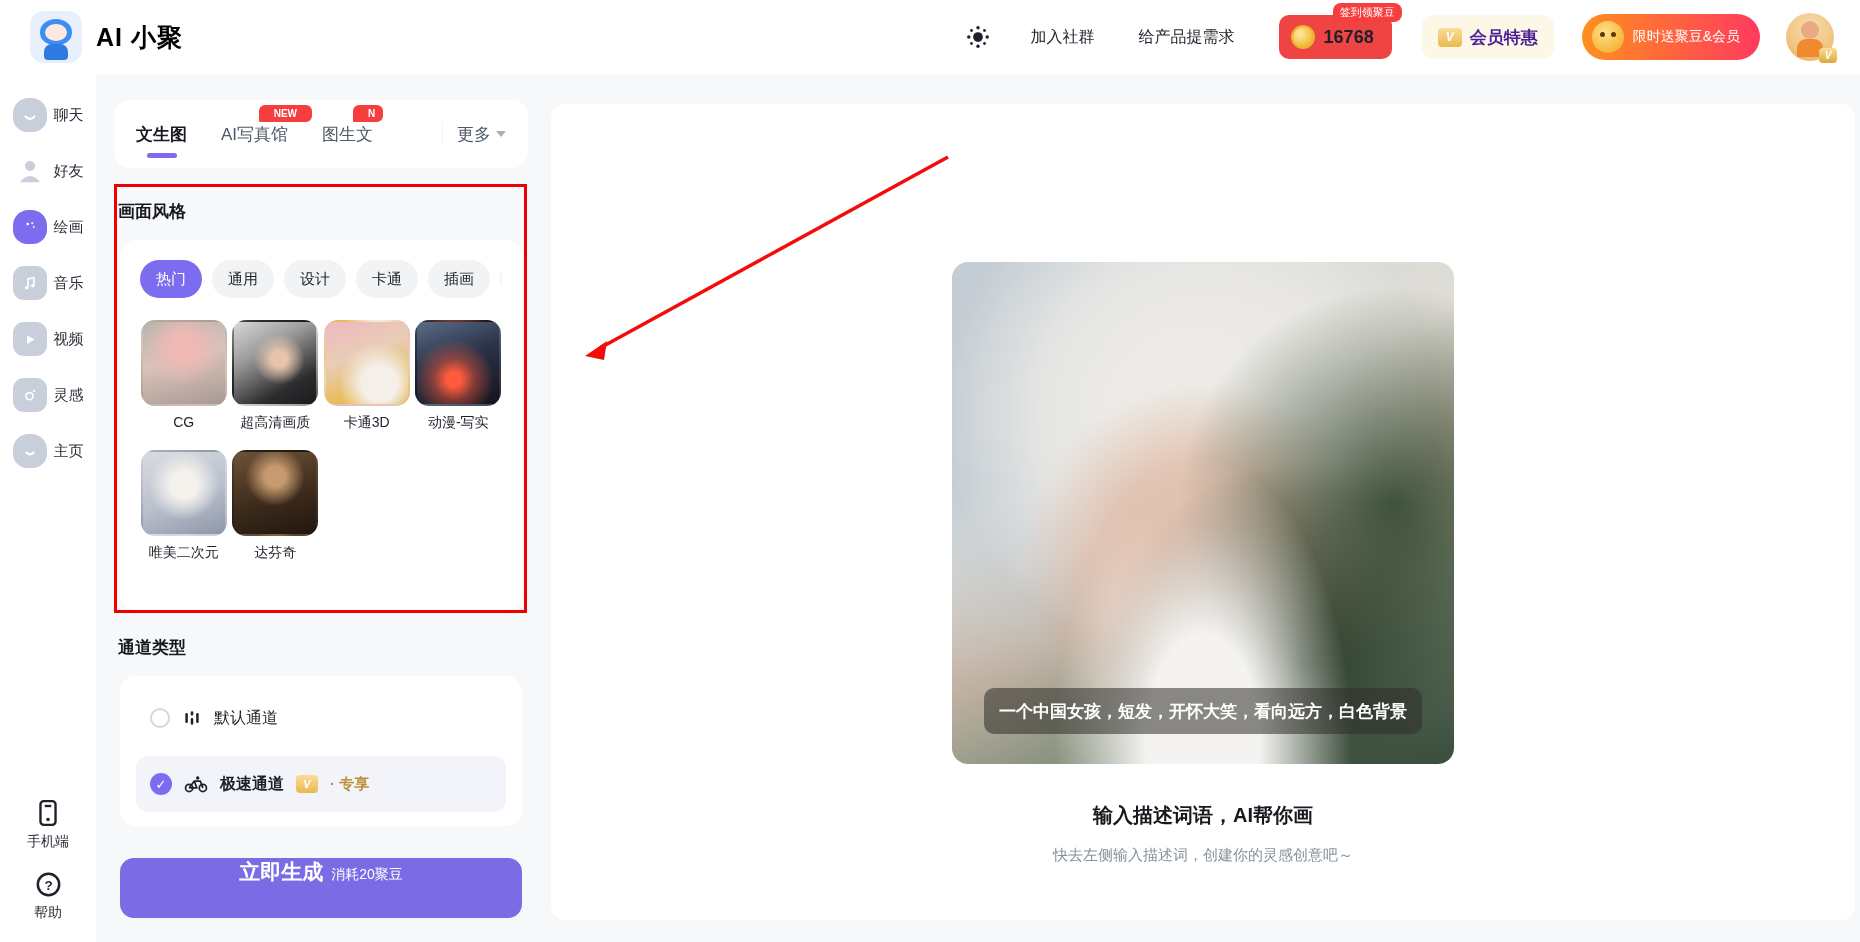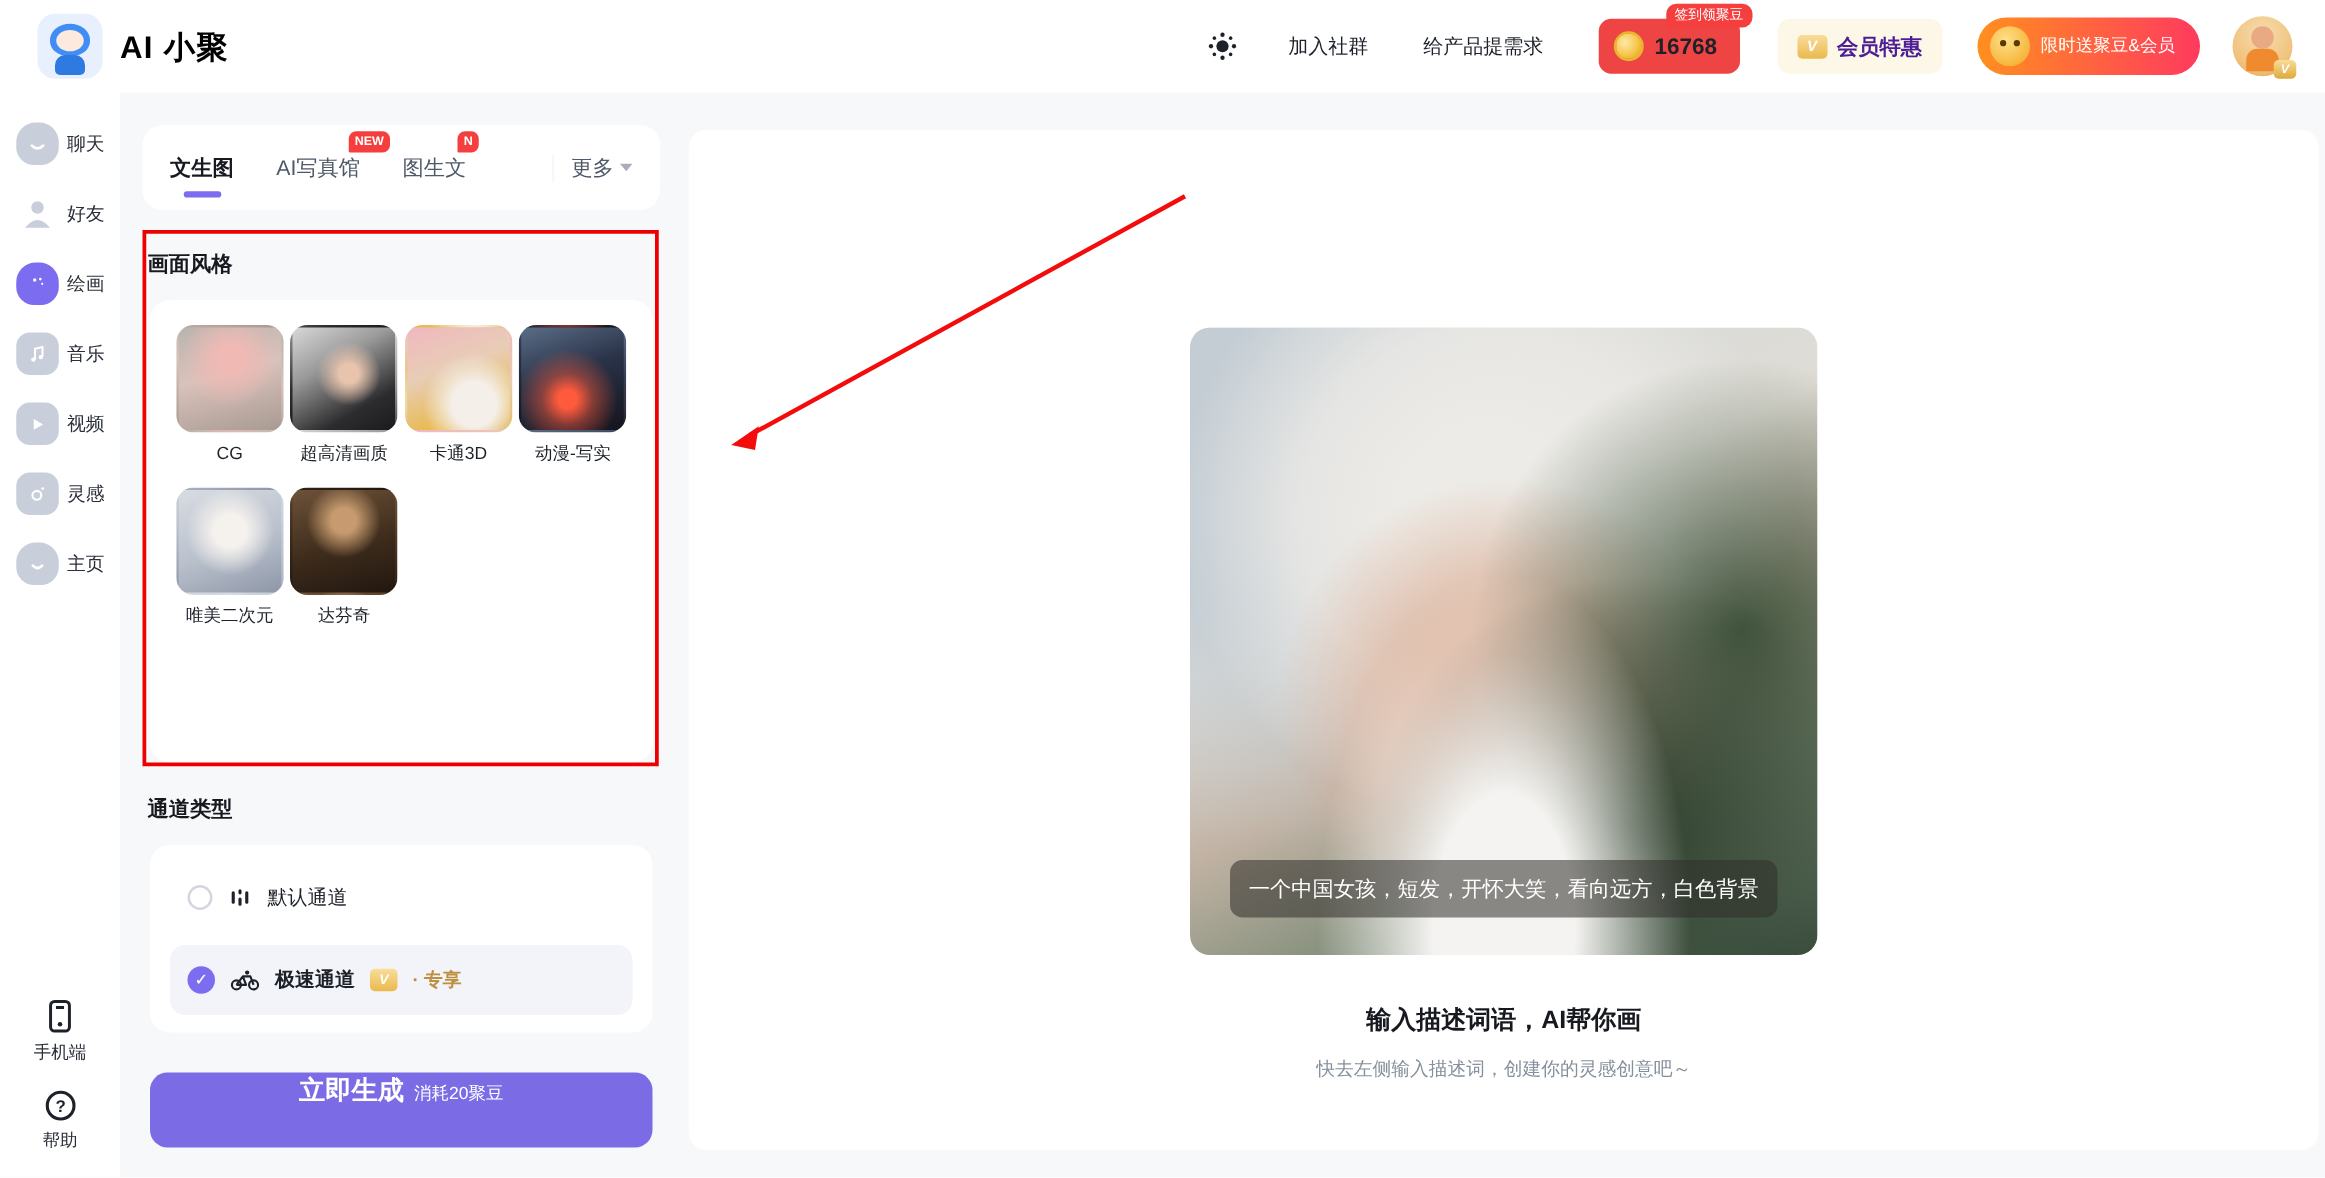--- a/index.html
+++ b/index.html
@@ -43,21 +43,21 @@
   .side-spacer { flex:1; }
   .side-bottom { display:flex; flex-direction:column; align-items:center; gap:6px; margin-bottom:20px; cursor:pointer; }
   .side-bottom .side-label { font-size:14px; }
 
   
   .panel { position:absolute; left:96px; top:74px; width:449px; height:868px; }
   .tab-card { position:absolute; left:18px; top:26px; width:414px; height:68px; background:#fff; border-radius:16px; display:flex; align-items:center; padding:0 22px; overflow:hidden; }
   .tab { position:relative; font-size:17px; color:#4e5969; margin-right:34px; cursor:pointer; white-space:nowrap; }
   .tab.active { font-weight:800; color:#17191f; }
   .tab.active:after { content:""; position:absolute; left:50%; transform:translateX(-50%); bottom:-12px; width:30px; height:5px; border-radius:3px; background:#7b6cf0; }
-  .tab-badge { position:absolute; top:-18px; right:-24px; background:#f53f3f; color:#fff; font-size:10px; font-weight:700; padding:3px 5px; border-radius:6px 6px 6px 1px; }
+  .tab-badge { position:absolute; top:-18px; right:-24px; background:#f53f3f; color:#fff; font-size:10px; font-weight:700; padding:3px 15px; border-radius:6px 6px 6px 1px; }
   .tab-badge.clip { right:-10px; max-width:17px; overflow:hidden; }
   .tab-more { margin-left:auto; display:flex; align-items:center; gap:5px; font-size:17px; color:#4e5969; cursor:pointer; padding-left:14px; border-left:1px solid #f2f3f5; }
   .caret-down { width:0; height:0; border-left:5px solid transparent; border-right:5px solid transparent; border-top:6px solid #a9aeb8; }
 
   .section-title { position:absolute; left:22px; font-size:17px; font-weight:800; color:#17191f; }
   .style-card { position:absolute; left:24px; top:166px; width:402px; height:370px; background:#fff; border-radius:16px; padding:20px 20px 0 20px; overflow:hidden; }
   .chips-row { display:flex; gap:10px; overflow:hidden; margin-bottom:22px; }
   .chip { height:38px; border-radius:19px; background:#f2f3f5; color:#1d2129; font-size:15px; display:flex; align-items:center; justify-content:center; padding:0 16px; cursor:pointer; flex:none; white-space:nowrap; }
   .chip.active { background:#7b6cf0; color:#fff; }
   .thumb-grid { display:grid; grid-template-columns:repeat(4, 1fr); row-gap:18px; column-gap:4px; }
@@ -93,21 +93,21 @@
   .photo { position:relative; margin-top:158px; width:502px; height:502px; border-radius:16px; overflow:hidden;
     background:
       radial-gradient(ellipse at 50% 96%, #f4f3f1 16%, transparent 42%),
       radial-gradient(circle at 70% 80%, rgba(38,56,38,.95), transparent 38%),
       radial-gradient(circle at 88% 48%, rgba(52,74,50,.9), transparent 42%),
       radial-gradient(circle at 50% 60%, #d9a78c 10%, rgba(217,167,140,.6) 24%, transparent 46%),
       radial-gradient(circle at 47% 30%, #edebe7 16%, rgba(237,235,231,.8) 34%, transparent 56%),
       radial-gradient(circle at 12% 22%, #c4cdd4 18%, transparent 52%),
       linear-gradient(155deg, #ccd4d9 0%, #e0ddd6 38%, #c2b3a4 58%, #7d8b78 78%, #3c5040 100%);
   }
-  .photo-caption { position:absolute; left:50%; transform:translateX(-50%); bottom:30px; width:438px; height:46px; border-radius:10px; background:rgba(48,46,42,.55); color:#fff; font-size:17px; display:flex; align-items:center; justify-content:center; white-space:nowrap; }
+  .photo-caption { position:absolute; left:50%; transform:translateX(-50%); bottom:30px; width:438px; height:46px; border-radius:10px; background:rgba(48,46,42,.55); color:#fff; font-size:17px; display:flex; align-items:center; justify-content:center; white-space:nowrap;font-weight:bold; }
   .main-title { margin-top:38px; font-size:20px; font-weight:800; color:#17191f; }
   .main-sub { margin-top:17px; font-size:15px; color:#86909c; }
 
   
   .anno-box { position:absolute; left:114px; top:184px; width:413px; height:429px; border:3px solid #ec0000; z-index:9; pointer-events:none; }
   .anno-arrow { position:absolute; left:0; top:0; width:1860px; height:942px; z-index:9; pointer-events:none; }
 
   svg.glyph { display:block; }
 </style>
 </head>
@@ -258,20 +258,28 @@
       </div>
       <div class="tab-more">
         <span>更多</span>
         <span class="caret-down"></span>
       </div>
     </div>
 
     <div class="section-title" style="top:126px">画面风格</div>
 
     <div class="style-card">
+      <div class="chips-row">
+        <div class="chip active">热门</div>
+        <div class="chip">通用</div>
+        <div class="chip">设计</div>
+        <div class="chip">卡通</div>
+        <div class="chip">插画</div>
+        <div class="chip">动漫</div>
+      </div>
       <div class="thumb-grid">
         <div class="thumb-cell">
           <div class="thumb t-cg"></div>
           <div class="thumb-label">CG</div>
         </div>
         <div class="thumb-cell">
           <div class="thumb t-hd"></div>
           <div class="thumb-label">超高清画质</div>
         </div>
         <div class="thumb-cell">

